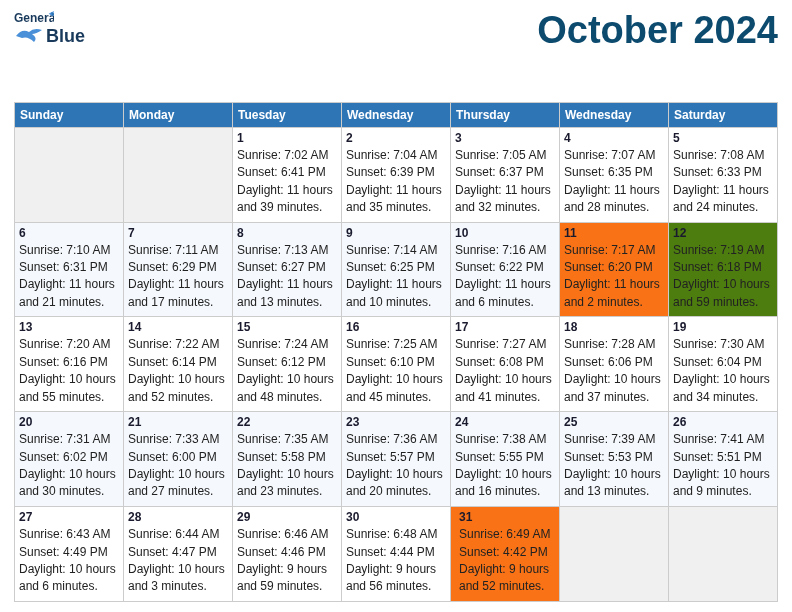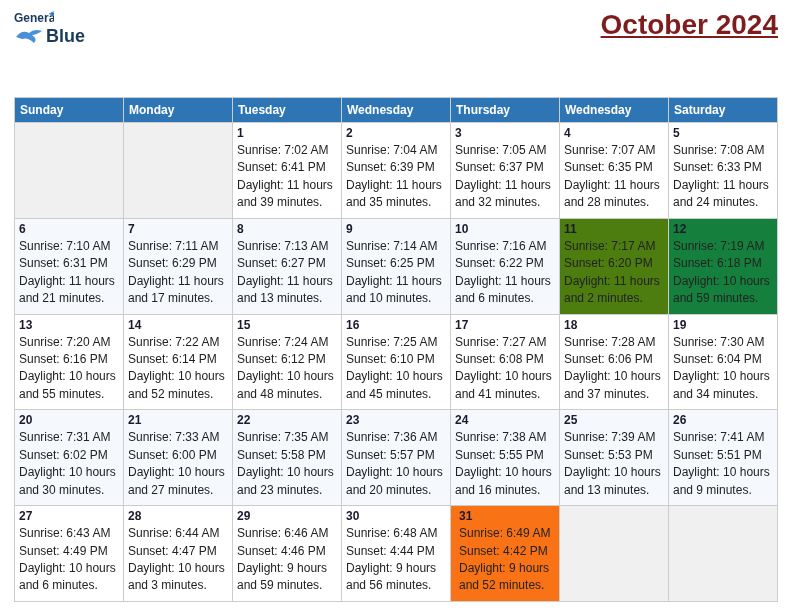--- a/index.html
+++ b/index.html
@@ -29,25 +29,24 @@
       align-items: flex-start;
     }
     .logo-bird {
       width: 40px;
       height: 18px;
     }
     .title-block {
       text-align: right;
     }
     .month-title {
-      font-size: 28px;
+      font-size: 38px;
       font-weight: bold;
-      color: #7f1d1d;
+      color: #0c4a6e;
       line-height: 1.1;
-      text-decoration: underline;
     }
     .location {
       font-size: 13px;
       color: #333;
       margin-top: 2px;
     }
     .calendar {
       flex: 1;
       border: 1px solid #ccc;
       border-collapse: collapse;
@@ -103,21 +102,21 @@
 <body>
 
 <div class="page">
   <div class="header">
     <div class="logo">
       <svg class="logo-bird" viewBox="0 0 60 24">
         <text x="0" y="17" font-size="18" font-weight="bold" fill="#1a3a5c" font-family="Arial">General</text>
         <polygon points="52,4 60,0 58,8" fill="#4a90d9"></polygon>
         <polygon points="55,2 62,4 58,8" fill="#2e75b6"></polygon>
       </svg>
-      <div style="display:flex;align-items:center;margin-top:-2px;">
+      <div style="display:flex;align-items:flex-start;margin-top:-2px;">
         <svg width="30" height="20" viewBox="0 0 30 20">
           <path d="M2,10 Q8,2 15,6 Q20,1 28,4 Q22,8 18,8 Q24,12 20,16 Q14,10 8,12 Z" fill="#4a90d9"></path>
         </svg>
         <span style="font-size:18px;font-weight:bold;color:#1a3a5c;margin-left:2px;">Blue</span>
       </div>
     </div>
     <div class="title-block">
       <div class="month-title">October 2024</div>
     </div>
   </div>
@@ -173,25 +172,25 @@
             <div class="day-info">Sunrise: 7:13 AM<br>Sunset: 6:27 PM<br>Daylight: 11 hours and 13 minutes.</div>
           </td>
           <td style="background: rgb(245, 248, 252);">
             <span class="day-num">9</span>
             <div class="day-info">Sunrise: 7:14 AM<br>Sunset: 6:25 PM<br>Daylight: 11 hours and 10 minutes.</div>
           </td>
           <td style="background: rgb(245, 248, 252);">
             <span class="day-num">10</span>
             <div class="day-info">Sunrise: 7:16 AM<br>Sunset: 6:22 PM<br>Daylight: 11 hours and 6 minutes.</div>
           </td>
-          <td style="background: #4d7c0f;">
+          <td style="background: #f97316;">
             <span class="day-num">11</span>
             <div class="day-info">Sunrise: 7:17 AM<br>Sunset: 6:20 PM<br>Daylight: 11 hours and 2 minutes.</div>
           </td>
-          <td style="background: #15803d;">
+          <td style="background: #4d7c0f;">
             <span class="day-num">12</span>
             <div class="day-info">Sunrise: 7:19 AM<br>Sunset: 6:18 PM<br>Daylight: 10 hours and 59 minutes.</div>
           </td>
         </tr>
         <tr>
           <td style="background: rgb(255, 255, 255);">
             <span class="day-num">13</span>
             <div class="day-info">Sunrise: 7:20 AM<br>Sunset: 6:16 PM<br>Daylight: 10 hours and 55 minutes.</div>
           </td>
           <td style="background: rgb(255, 255, 255);">

